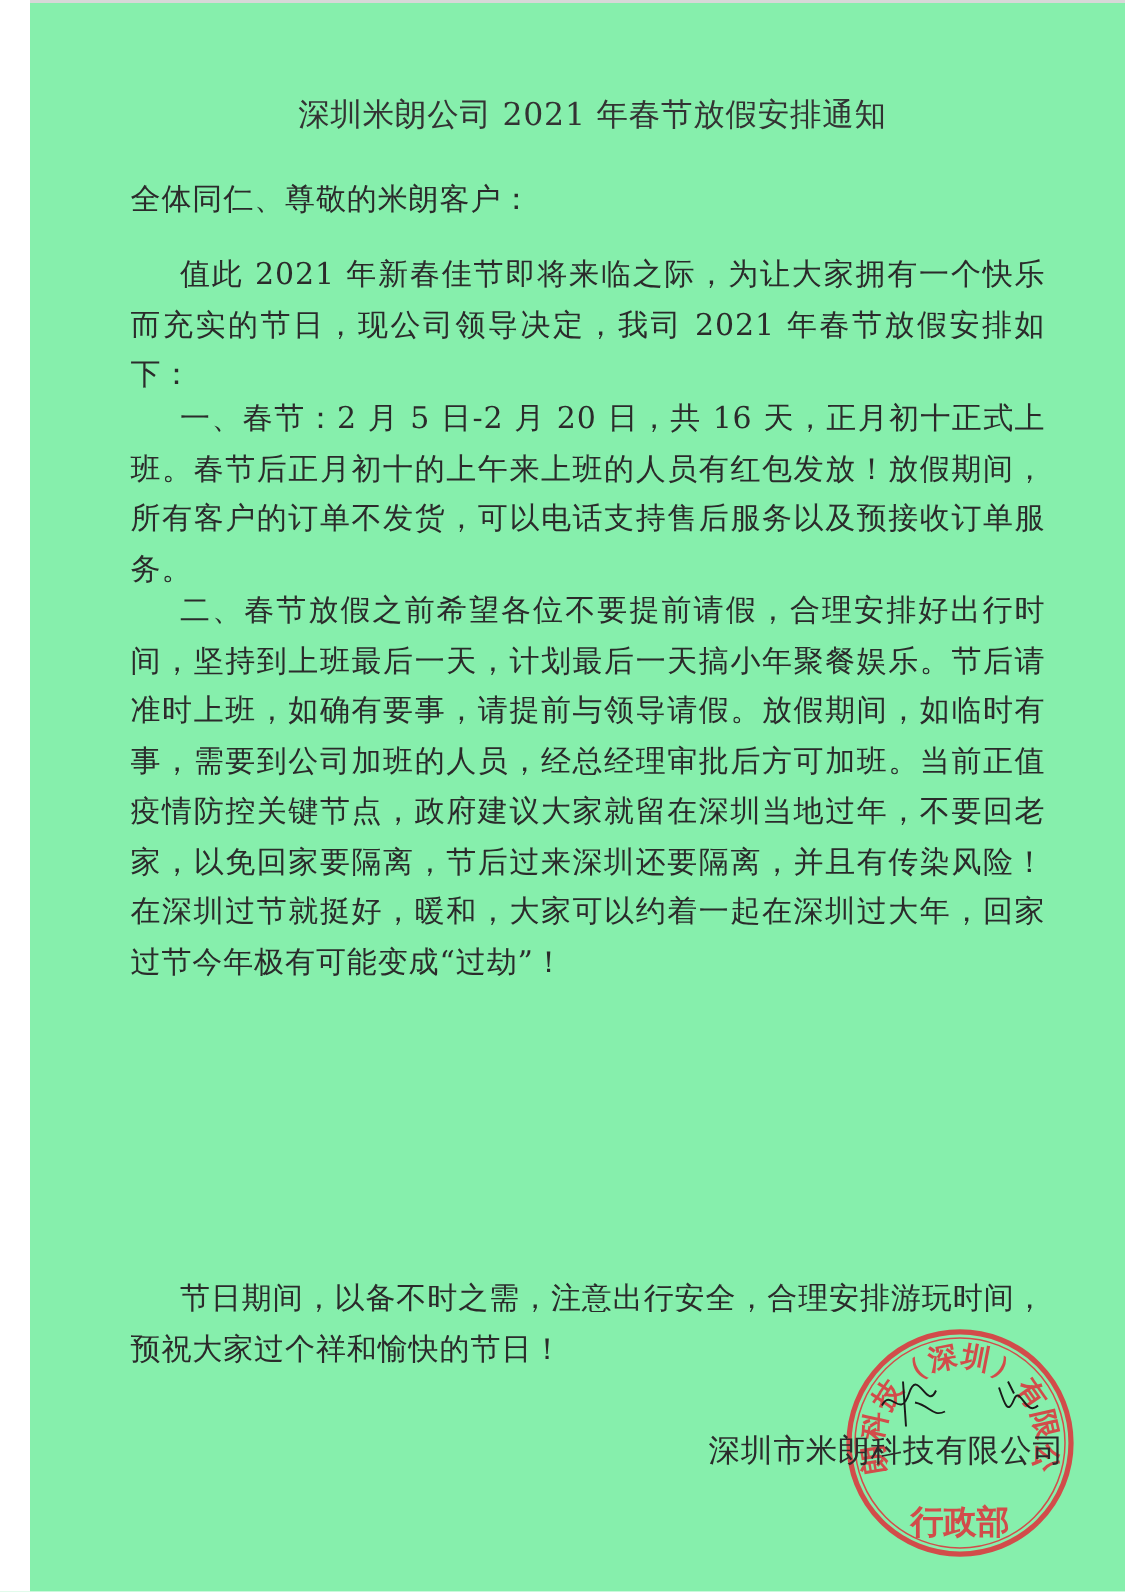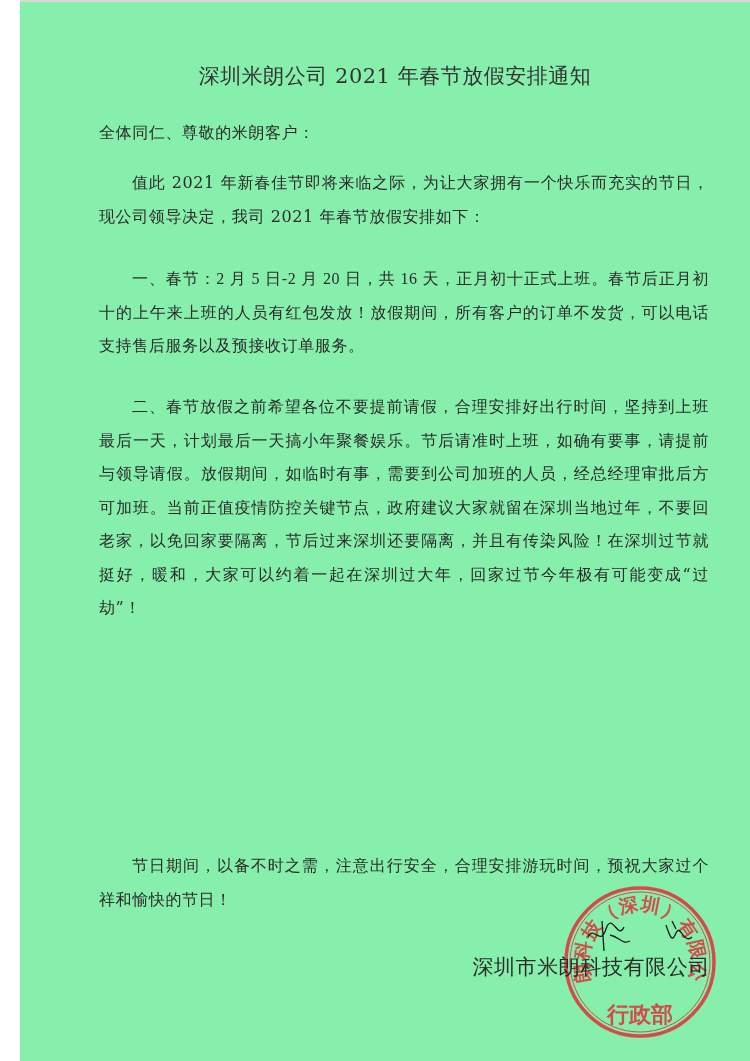--- a/index.html
+++ b/index.html
@@ -29,32 +29,32 @@
       top: 60px;
       left: 0;
       width: 750px;
       text-align: center;
       font-size: 21px;
       letter-spacing: 0.5px;
       color: #333;
     }
     .para {
       position: absolute;
-      left: 79px;
+      left: 67px;
       width: 610px;
-      font-size: 16px;
+      font-size: 20px;
       line-height: 33.5px;
       letter-spacing: 0.6px;
       text-align: justify;
       color: #2b2b2b;
     }
     .indent { text-indent: 33px; }
     .salutation { top: 114px; }
     .p-intro { top: 164px; }
-    .p1 { top: 260px; font-family: Liberation Serif, serif; }
+    .p1 { top: 260px; }
     .p2 { top: 388px; }
     .p3 { top: 684px; }
     .p4 { top: 847px; }
 
     .signature-company {
       position: absolute;
       top: 951px;
       right: 60px;
       font-size: 21px;
       letter-spacing: 0.6px;

